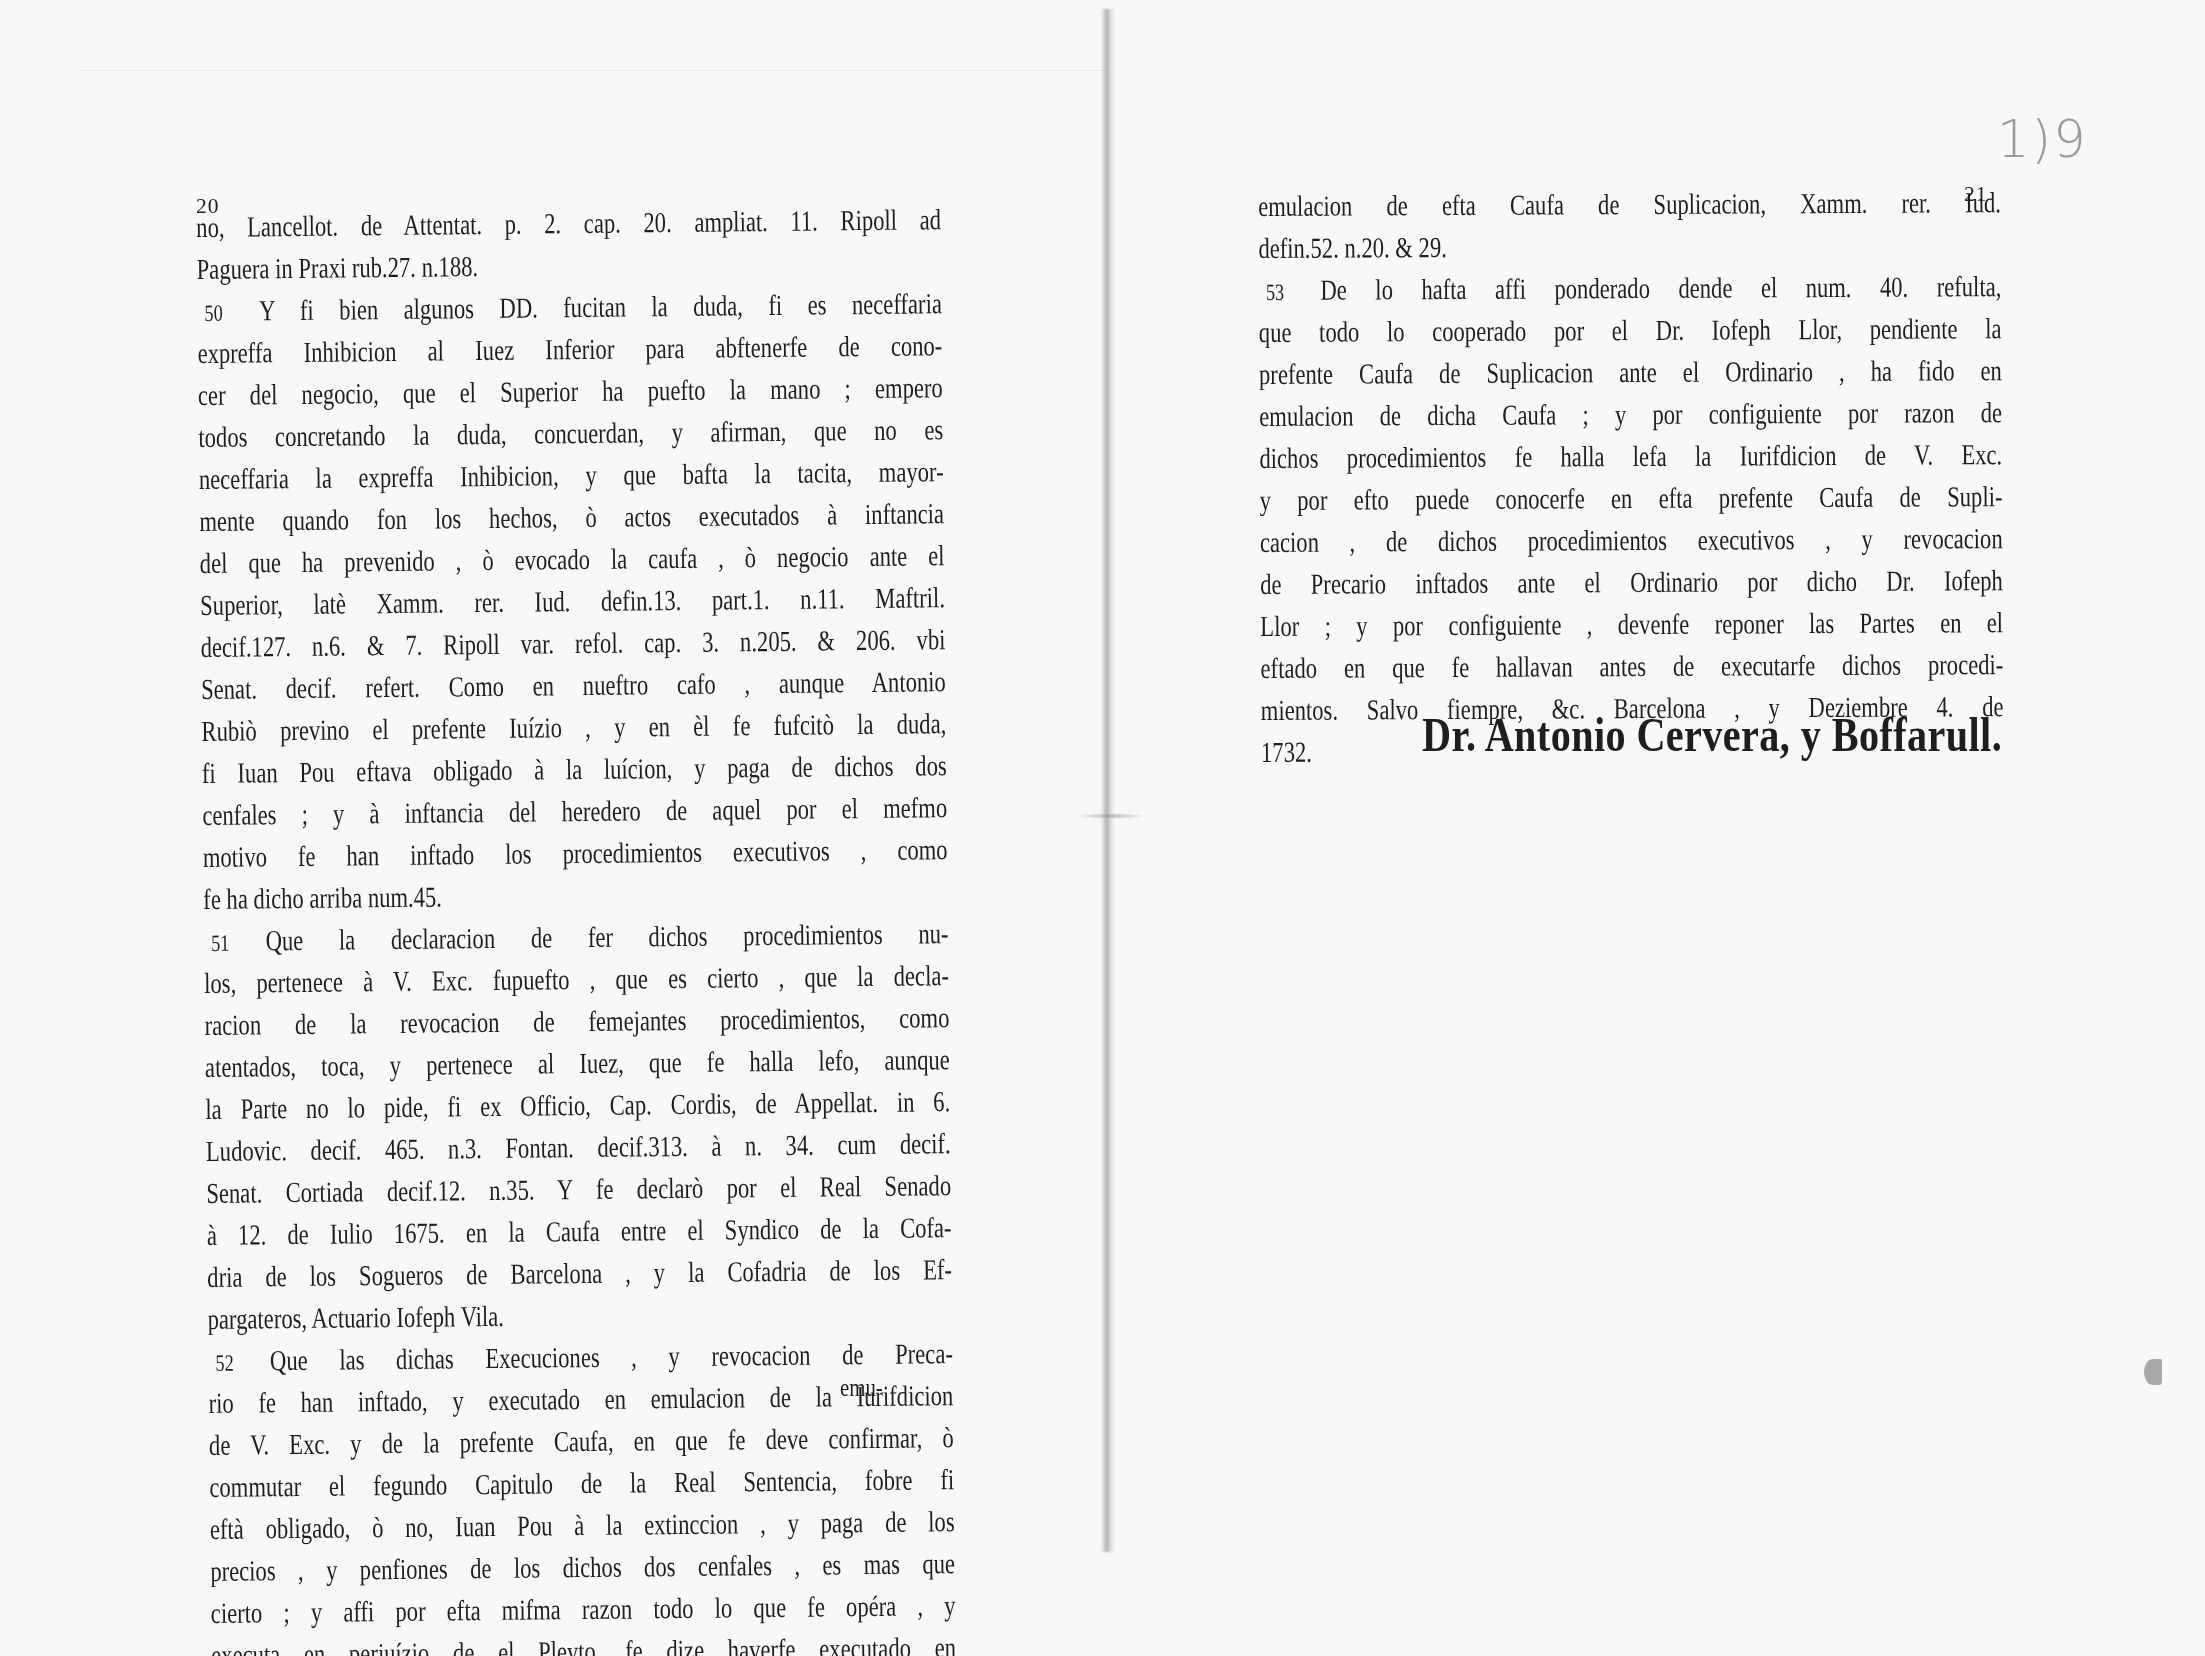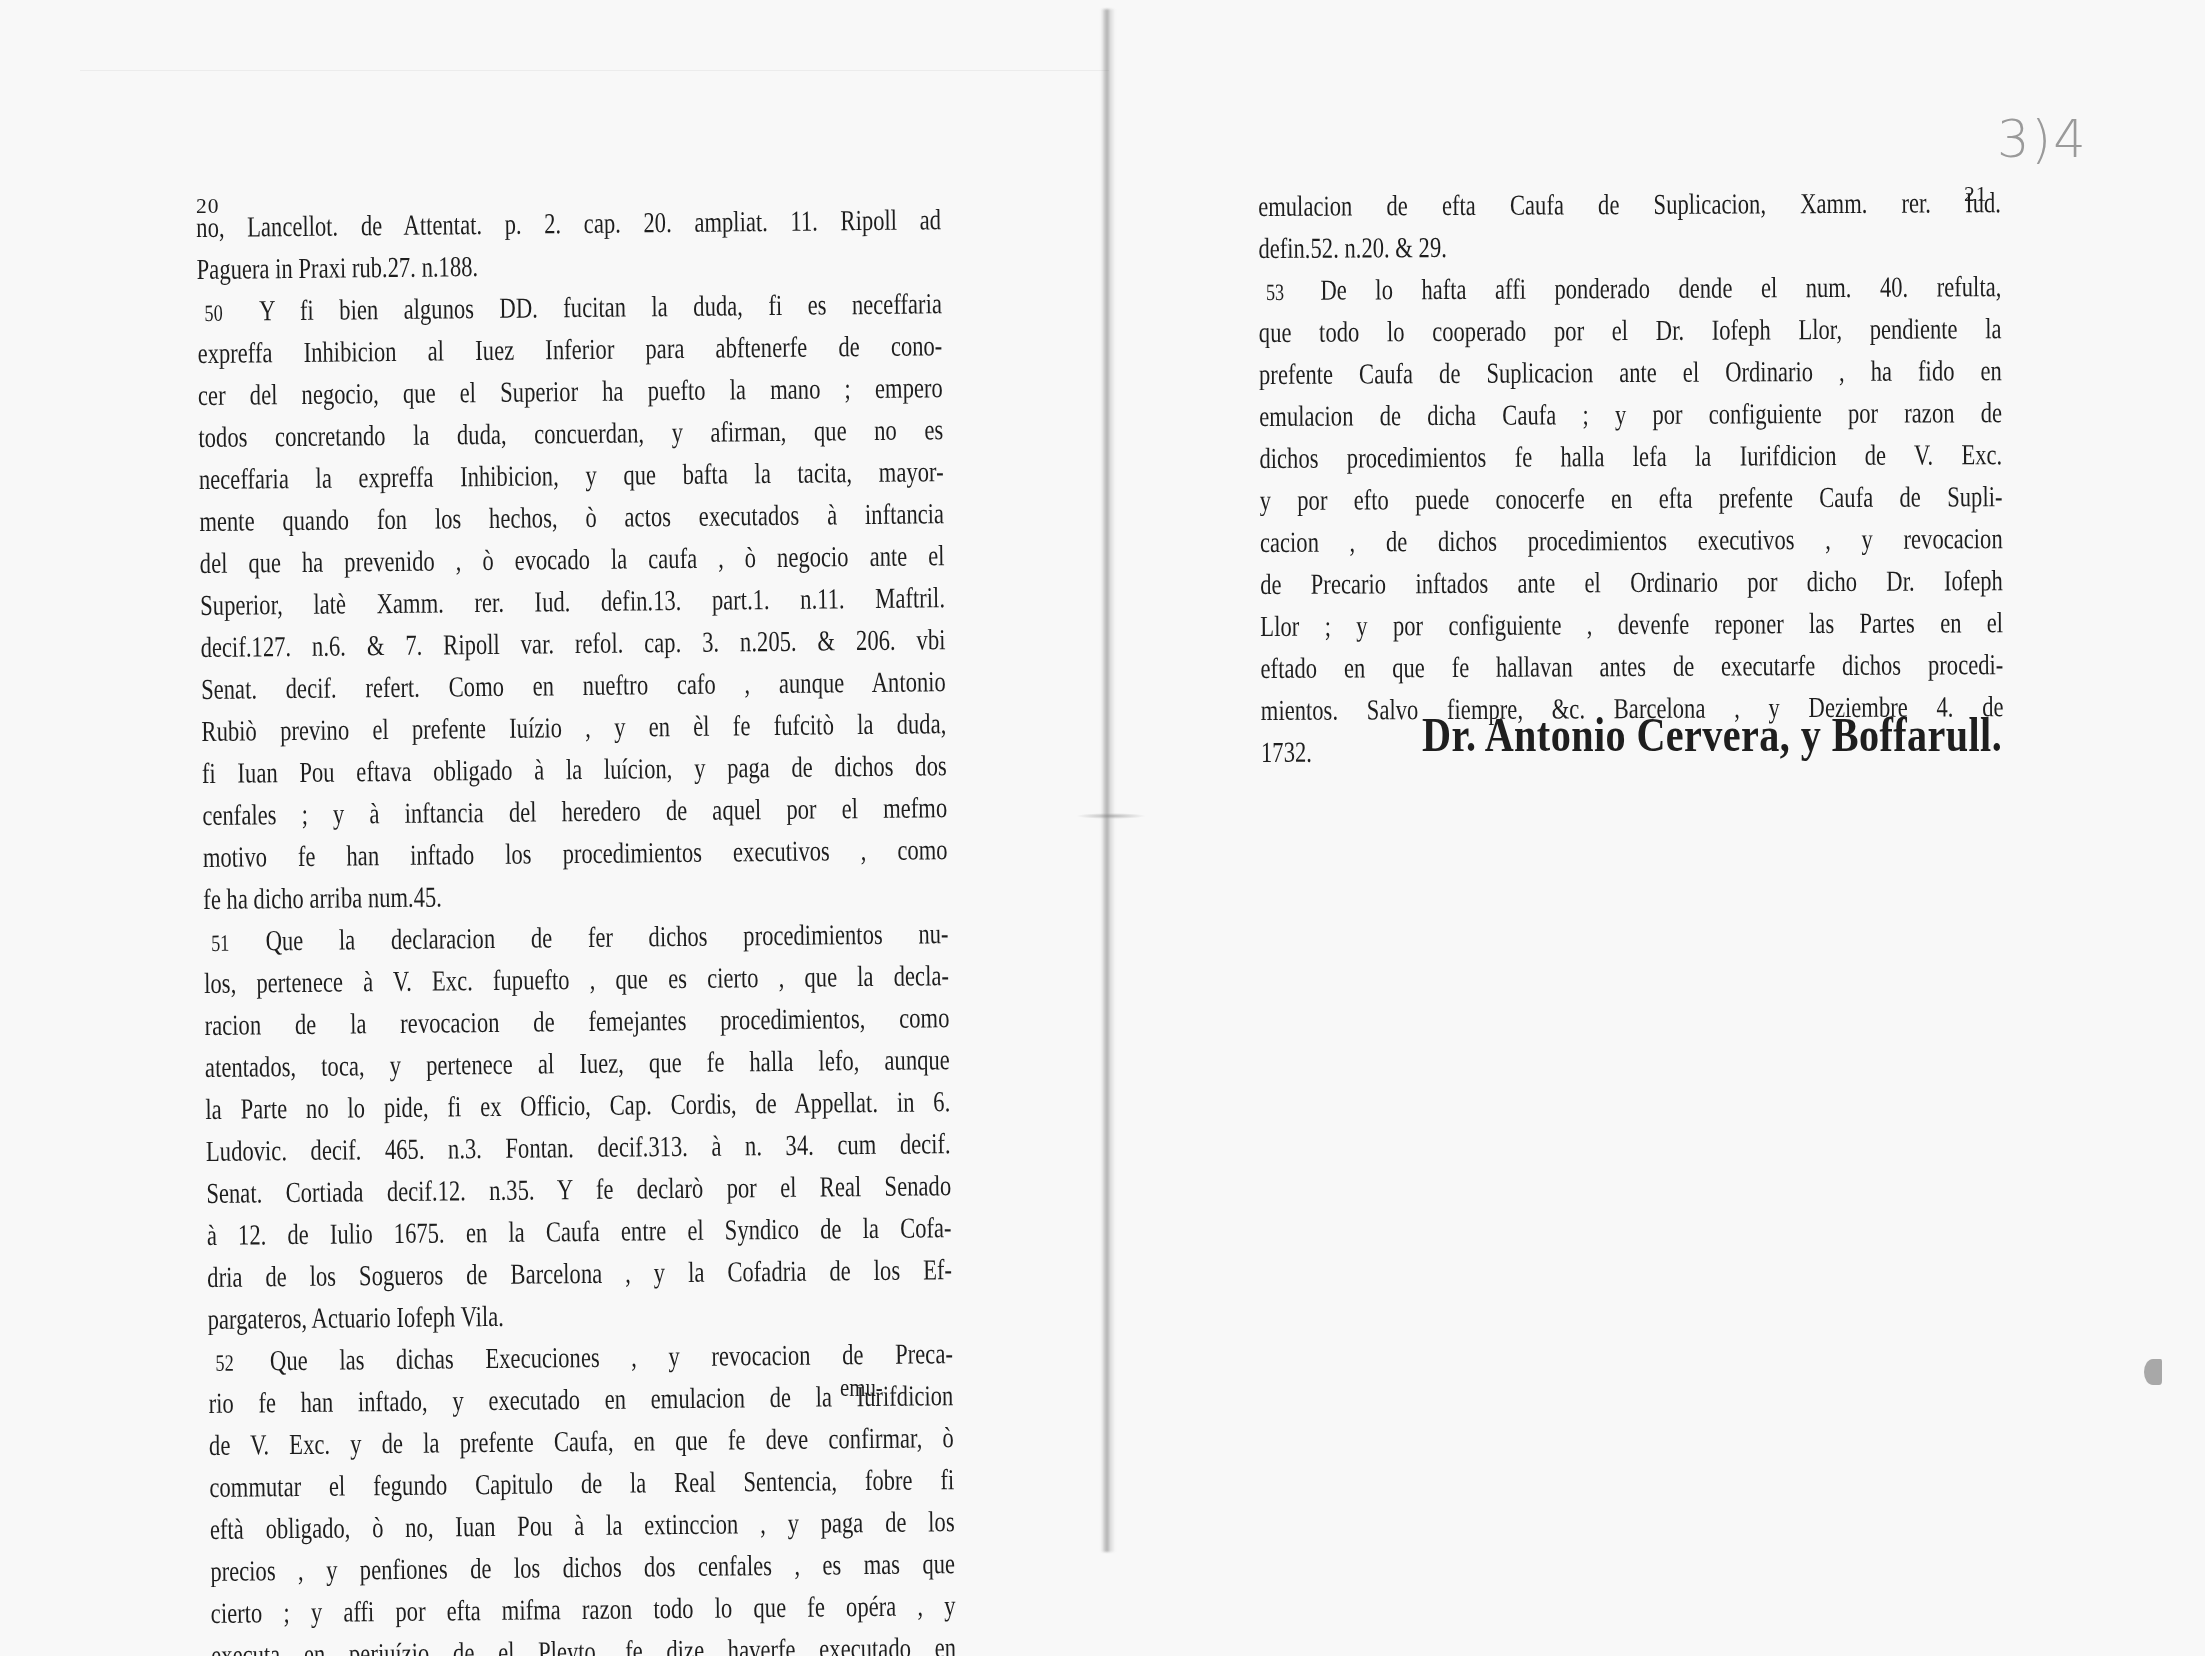--- a/index.html
+++ b/index.html
@@ -56,21 +56,21 @@
   }
 </style>
 </head>
 <body>
 
 <div class="scan">
   <div class="page-edge-left"></div>
   <div class="spine"></div>
   <div class="spine-knot"></div>
 
-  <div class="folio-hand">3)4</div>
+  <div class="folio-hand">1)9</div>
 
   <div class="page page-left">
     <ul class="lines" id="left-lines">
         <li class="line"><span>no, Lancellot. de Attentat. p. 2. cap. 20. ampliat. 11. Ripoll ad</span></li>
         <li class="line short"><span>Paguera in Praxi rub.27. n.188.</span></li>
         <li class="line"><span class="pn">50</span><span>Y fi bien algunos DD. fucitan la duda, fi es neceffaria</span></li>
         <li class="line"><span>expreffa Inhibicion al Iuez Inferior para abftenerfe de cono-</span></li>
         <li class="line"><span>cer del negocio, que el Superior ha puefto la mano ; empero</span></li>
         <li class="line"><span>todos concretando la duda, concuerdan, y afirman, que no es</span></li>
         <li class="line"><span>neceffaria la expreffa Inhibicion, y que bafta la tacita, mayor-</span></li>

